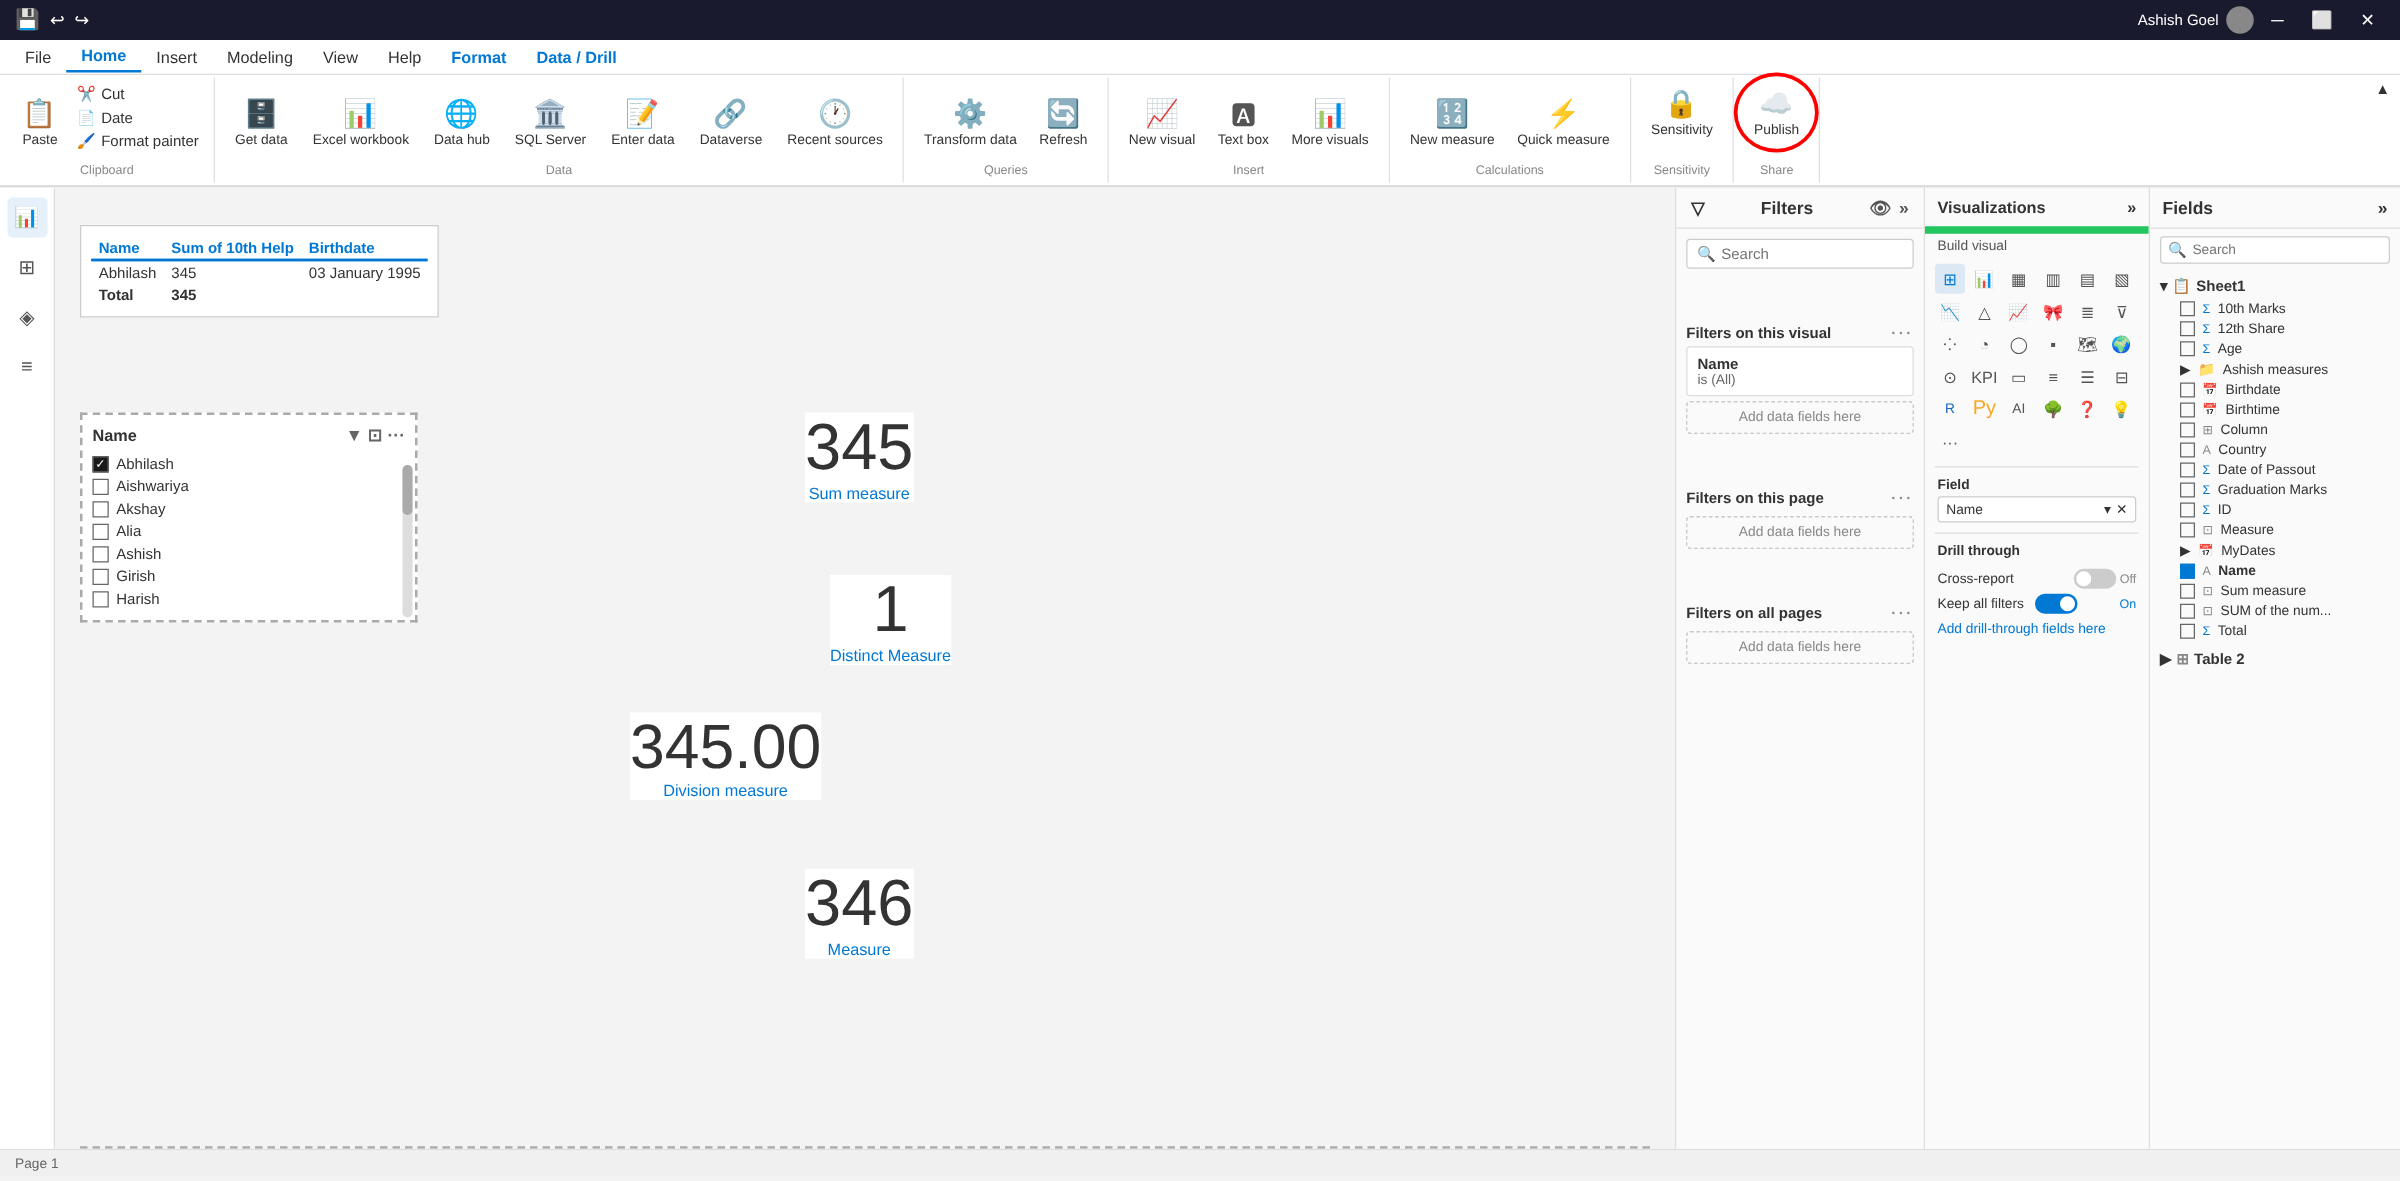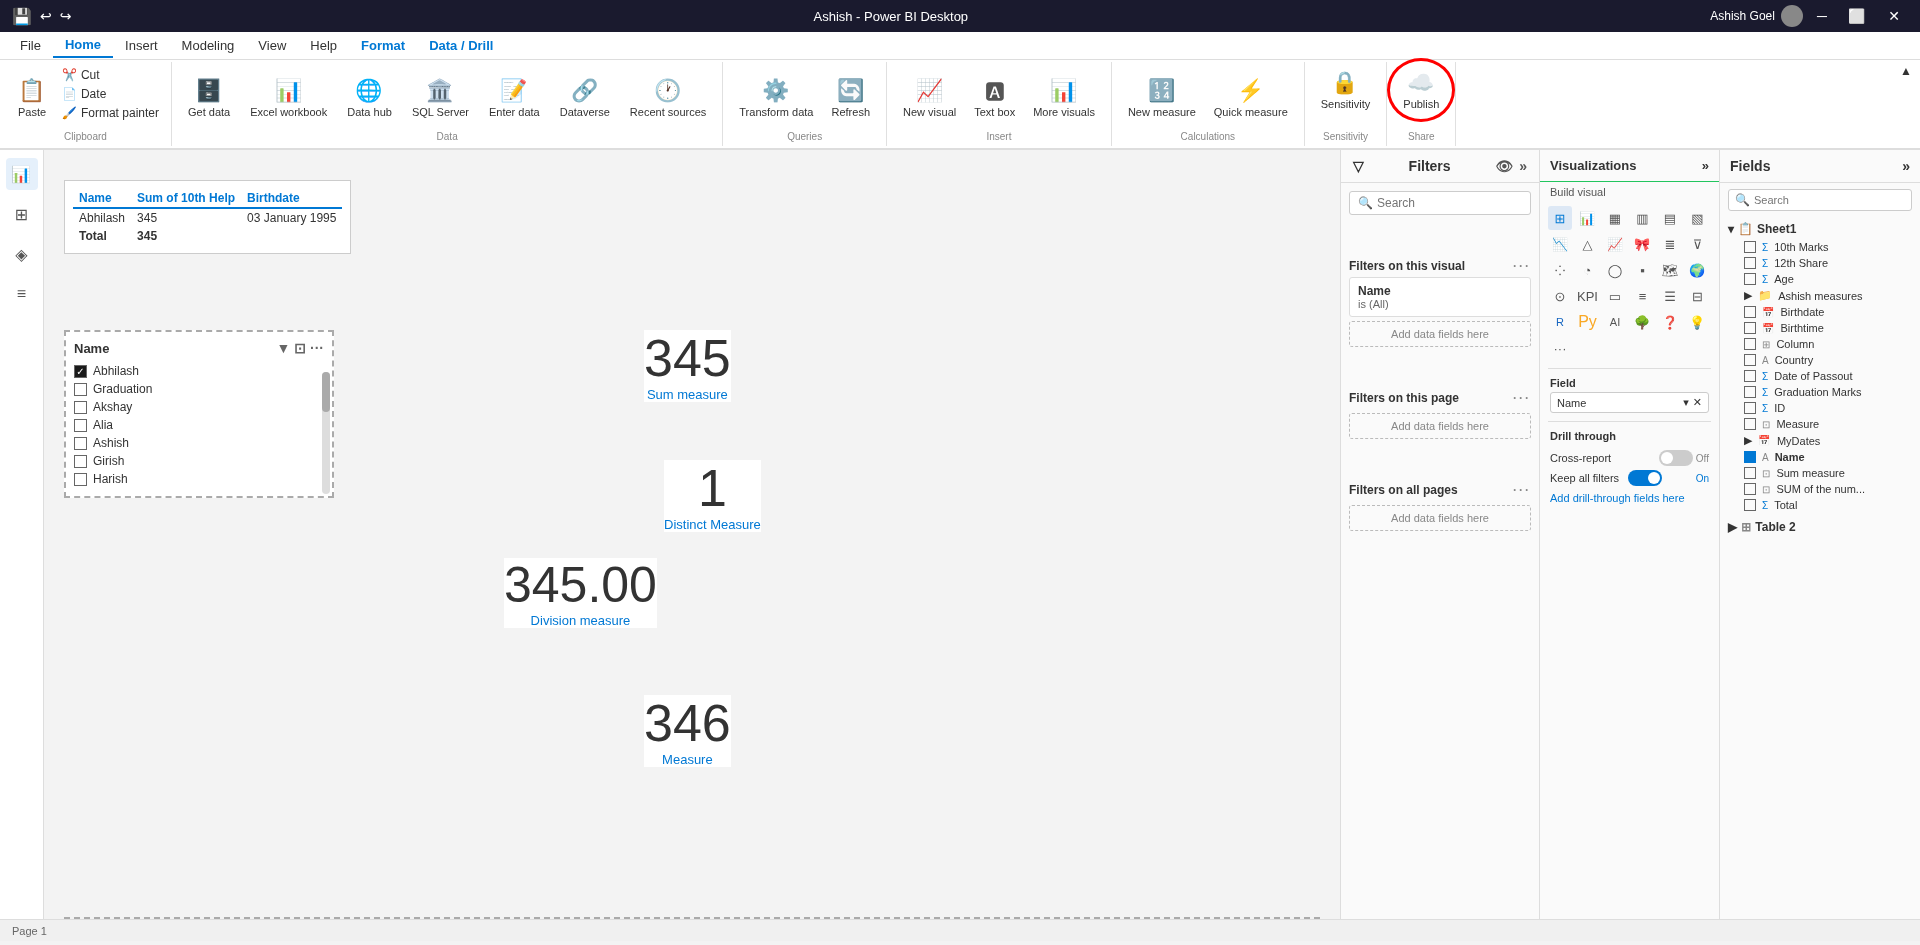--- a/index.html
+++ b/index.html
@@ -337,21 +337,21 @@
       border-right: 1px solid #ddd;
       display: flex;
       flex-direction: column;
       overflow-y: auto;
     }
     .viz-panel-header {
       display: flex;
       align-items: flex-end;
       justify-content: space-between;
       padding: 8px 10px;
-      border-bottom: 1px solid #22c55e;
+      border-bottom: 6px solid #22c55e;
       font-size: 13px;
       font-weight: 600;
     }
     .viz-build-label {
       font-size: 11px;
       padding: 4px 10px;
       color: #555;
     }
     .viz-grid {
       display: grid;
@@ -530,21 +530,20 @@
   </style>
 </head>
 <body>
 
 <div id="title-bar">
   <div style="display:flex;align-items:center;gap:8px;">
     <span style="font-size:16px;cursor:pointer;">💾</span>
     <span style="font-size:14px;cursor:pointer;">↩</span>
     <span style="font-size:14px;cursor:pointer;">↪</span>
   </div>
-  <div class="title">Ashish - Power BI Desktop</div>
   <div class="user-info">
     <span>Ashish Goel</span>
     <span class="avatar"></span>
     <span class="win-btn">─</span>
     <span class="win-btn">⬜</span>
     <span class="win-btn">✕</span>
   </div>
 </div>
 
 <div id="menu-bar">
@@ -728,21 +727,21 @@
           <span>⊡</span>
           <span>···</span>
         </div>
       </div>
       <div class="slicer-item">
         <div class="slicer-checkbox checked">✓</div>
         <span>Abhilash</span>
       </div>
       <div class="slicer-item">
         <div class="slicer-checkbox"></div>
-        <span>Graduation</span>
+        <span>Aishwariya</span>
       </div>
       <div class="slicer-item">
         <div class="slicer-checkbox"></div>
         <span>Akshay</span>
       </div>
       <div class="slicer-item">
         <div class="slicer-checkbox"></div>
         <span>Alia</span>
       </div>
       <div class="slicer-item">
@@ -765,21 +764,21 @@
     <div class="measure-card" style="top:180px;left:600px;">
       <div class="measure-value">345</div>
       <div class="measure-label">Sum measure</div>
     </div>
 
     <div class="measure-card" style="top:310px;left:620px;">
       <div class="measure-value">1</div>
       <div class="measure-label">Distinct Measure</div>
     </div>
 
-    <div class="measure-card" style="top:408px;left:460px;">
+    <div class="measure-card" style="top:420px;left:460px;">
       <div style="font-size:50px;font-weight:300;color:#333;line-height:1.1;">345.00</div>
       <div class="measure-label">Division measure</div>
     </div>
 
     <div class="measure-card" style="top:545px;left:600px;">
       <div class="measure-value">346</div>
       <div class="measure-label">Measure</div>
     </div>
 
     <div class="dotted-line"></div>

